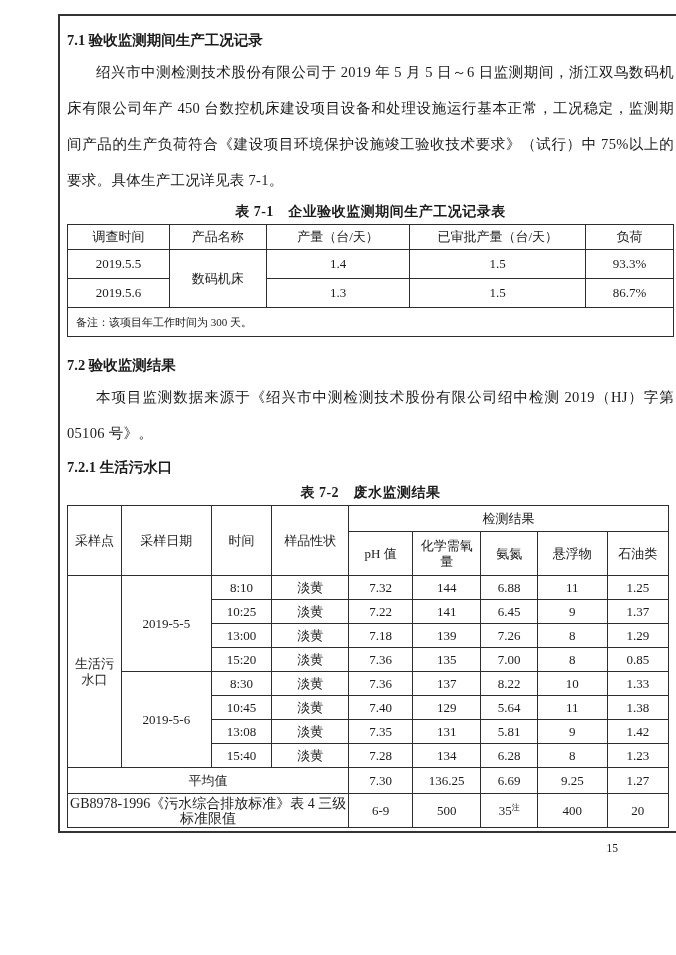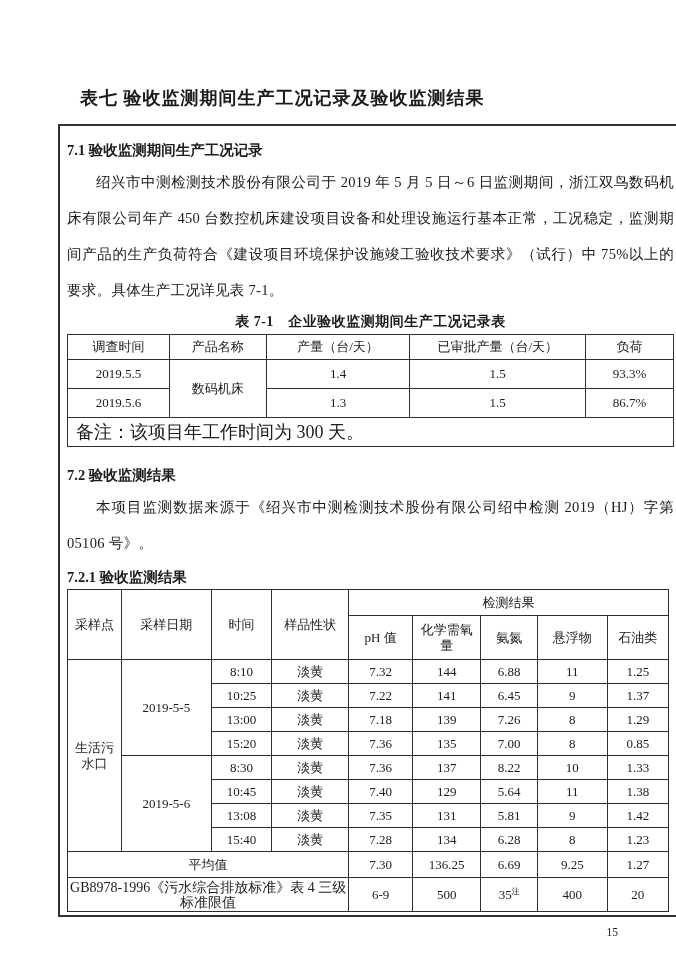--- a/index.html
+++ b/index.html
@@ -30,39 +30,38 @@
   }
   table{border-collapse:collapse;table-layout:fixed;width:100%;}
   td,th{
     border:1px solid #2e2e2e;font-size:13px;font-weight:normal;
     text-align:center;vertical-align:middle;padding:1px 2px;line-height:16px;
     overflow:hidden;
   }
   .t71 .hrow{height:25px;}
   .t71 .drow{height:29px;}
   .t71 .nrow{height:29px;}
-  .t71 .note-cell{text-align:left;padding-left:8px;font-size:18px;}
+  .t71 .note-cell{text-align:left;padding-left:8px;font-size:11px;}
   .t72{width:calc(100% - 5px);}
   .t72 .hrowA{height:26px;}
   .t72 .hrowB{height:44px;}
   .t72 .drow{height:24px;}
   .t72 .arow{height:26px;}
   .t72 .srow{height:34px;}
   .t72 .std-label{font-size:14px;line-height:15px;}
   sup.note-mark{font-size:8px;line-height:0;}
   .page-number{
     width:560px;margin:9px 0 0 58px;text-align:right;font-size:11.5px;
   }
 </style>
 </head>
 <body>
 
 <div class="page">
 
-  <div class="doc-title">表七 验收监测期间生产工况记录及验收监测结果</div>
 
   <div class="frame">
 
     <div class="section-heading mt-sm">7.1 验收监测期间生产工况记录</div>
 
     <p class="body-para">绍兴市中测检测技术股份有限公司于 2019 年 5 月 5 日～6 日监测期间，浙江双鸟数码机床有限公司年产 450 台数控机床建设项目设备和处理设施运行基本正常，工况稳定，监测期间产品的生产负荷符合《建设项目环境保护设施竣工验收技术要求》（试行）中 75%以上的要求。具体生产工况详见表 7-1。</p>
 
     <div class="table-caption">表 7-1　企业验收监测期间生产工况记录表</div>
 
     <table class="t71">
@@ -97,22 +96,23 @@
         <tr class="nrow">
           <td colspan="5" class="note-cell">备注：该项目年工作时间为 300 天。</td>
         </tr>
       </tbody>
     </table>
 
     <div class="section-heading mt-lg">7.2 验收监测结果</div>
 
     <p class="body-para">本项目监测数据来源于《绍兴市中测检测技术股份有限公司绍中检测 2019（HJ）字第 05106 号》。</p>
 
-    <div class="section-heading mt-sm">7.2.1 验收监测结果</div>
-
+    <div class="section-heading mt-sm">7.2.1 生活污水口</div>
+
+    <div class="table-caption">表 7-2　废水监测结果</div>
 
     <table class="t72">
       <colgroup>
         <col style="width:9%">
           <col style="width:14.9%">
           <col style="width:10.1%">
           <col style="width:12.8%">
           <col style="width:10.6%">
           <col style="width:11.4%">
           <col style="width:9.4%">

